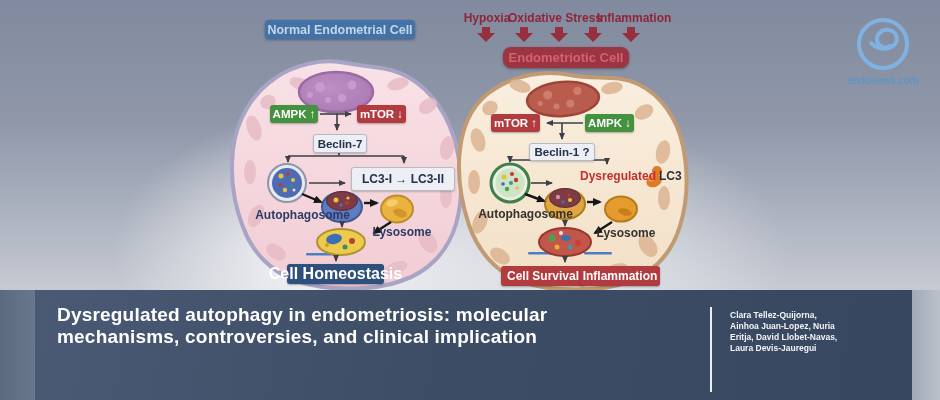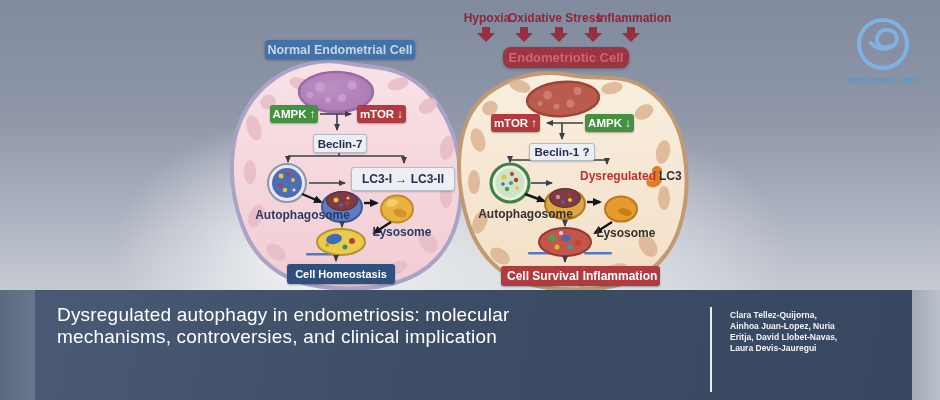--- a/index.html
+++ b/index.html
@@ -30,21 +30,21 @@
                box-shadow:0 1px 3px rgba(0,0,0,.35);}
   .celltitle-r{background:var(--cellred);color:var(--cellredtext);border-radius:8px;font-size:13px;
                box-shadow:0 1px 3px rgba(0,0,0,.35);}
   .stress{color:var(--darkred);font-size:12px;}
   .flowlbl-l{color:#2c3a66;font-size:12px;}
   .flowlbl-r{color:#36312c;font-size:12px;}
   .dys{font-size:12px;padding-left:20px;}
   .banner{position:absolute;left:35px;top:290px;width:877px;height:110px;
     background:linear-gradient(100deg,#4a5a74 0%,#3d4d66 45%,#384760 100%);}
   .banner-title{position:absolute;left:22px;top:14px;margin:0;color:#fff;
-    font-size:19px;font-weight:400;letter-spacing:.2px;line-height:22px;white-space:pre-line;}
+    font-size:19px;font-weight:700;letter-spacing:.2px;line-height:22px;white-space:pre-line;}
   .banner-divider{position:absolute;left:675px;top:17px;width:1.5px;height:85px;
     background:rgba(255,255,255,.9);}
   .banner-authors{position:absolute;left:695px;top:20px;width:178px;text-align:left;
     color:#f2f4f7;font-size:8.5px;font-weight:bold;line-height:1.3;white-space:pre-line;}
   .logo{position:absolute;left:838px;top:16px;width:90px;text-align:center;}
   .logo-text{color:var(--logotext);font-size:10.5px;font-weight:normal;margin-top:-2px;}
 </style>
 </head>
 <body>
 
@@ -248,28 +248,28 @@
       <path d="M565,222 V226" marker-end="url(#ah)"></path>
       <path d="M565,258 V262" marker-end="url(#ah)"></path>
     </g>
     <g stroke="#15161a" stroke-width="2.4" fill="none">
       <path d="M525,194 L544,201" marker-end="url(#ahb)"></path>
       <path d="M587,202 H600" marker-end="url(#ahb)"></path>
       <path d="M612,222 L595,233" marker-end="url(#ahb)"></path>
     </g>
   </svg>
 
-  <div class="lbl celltitle-l" style="left:265px;top:40px;width:150px;height:19px">Normal Endometrial Cell</div>
+  <div class="lbl celltitle-l" style="left:265px;top:20px;width:150px;height:19px">Normal Endometrial Cell</div>
   <div class="lbl box green" style="left:270px;top:105px;width:48px;height:18px">AMPK ↑</div>
   <div class="lbl box redbox" style="left:357px;top:105px;width:49px;height:18px">mTOR ↓</div>
   <div class="lbl lightbox" style="left:313px;top:134px;width:52px;height:17px">Beclin-7</div>
   <div class="lbl lightbox" style="left:351px;top:167px;width:102px;height:22px;font-size:12px">LC3-I → LC3-II</div>
   <div class="lbl flowlbl-l" style="left:250px;top:208px;width:105px">Autophagosome</div>
   <div class="lbl flowlbl-l" style="left:372px;top:225px;width:60px">Lysosome</div>
-  <div class="lbl box navybox" style="left:287px;top:264px;width:108px;height:20px;font-size:11px">Cell Homeostasis</div>
+  <div class="lbl box navybox" style="left:287px;top:264px;width:97px;height:20px;font-size:16px">Cell Homeostasis</div>
 
   <div class="lbl stress" style="left:464px;top:11px;width:46px">Hypoxia</div>
   <div class="lbl stress" style="left:513px;top:11px;width:84px">Oxidative Stress</div>
   <div class="lbl stress" style="left:601px;top:11px;width:66px">Inflammation</div>
   <div class="lbl celltitle-r" style="left:503px;top:47px;width:126px;height:21px">Endometriotic Cell</div>
   <div class="lbl box redbox" style="left:491px;top:114px;width:49px;height:18px">mTOR ↑</div>
   <div class="lbl box green" style="left:585px;top:114px;width:49px;height:18px">AMPK ↓</div>
   <div class="lbl lightbox" style="left:529px;top:143px;width:64px;height:16px">Beclin-1 ?</div>
   <div class="lbl dys" style="left:560px;top:169px;width:100px;justify-content:flex-start">
       <span style="color:var(--lc3red)">Dysregulated</span>

